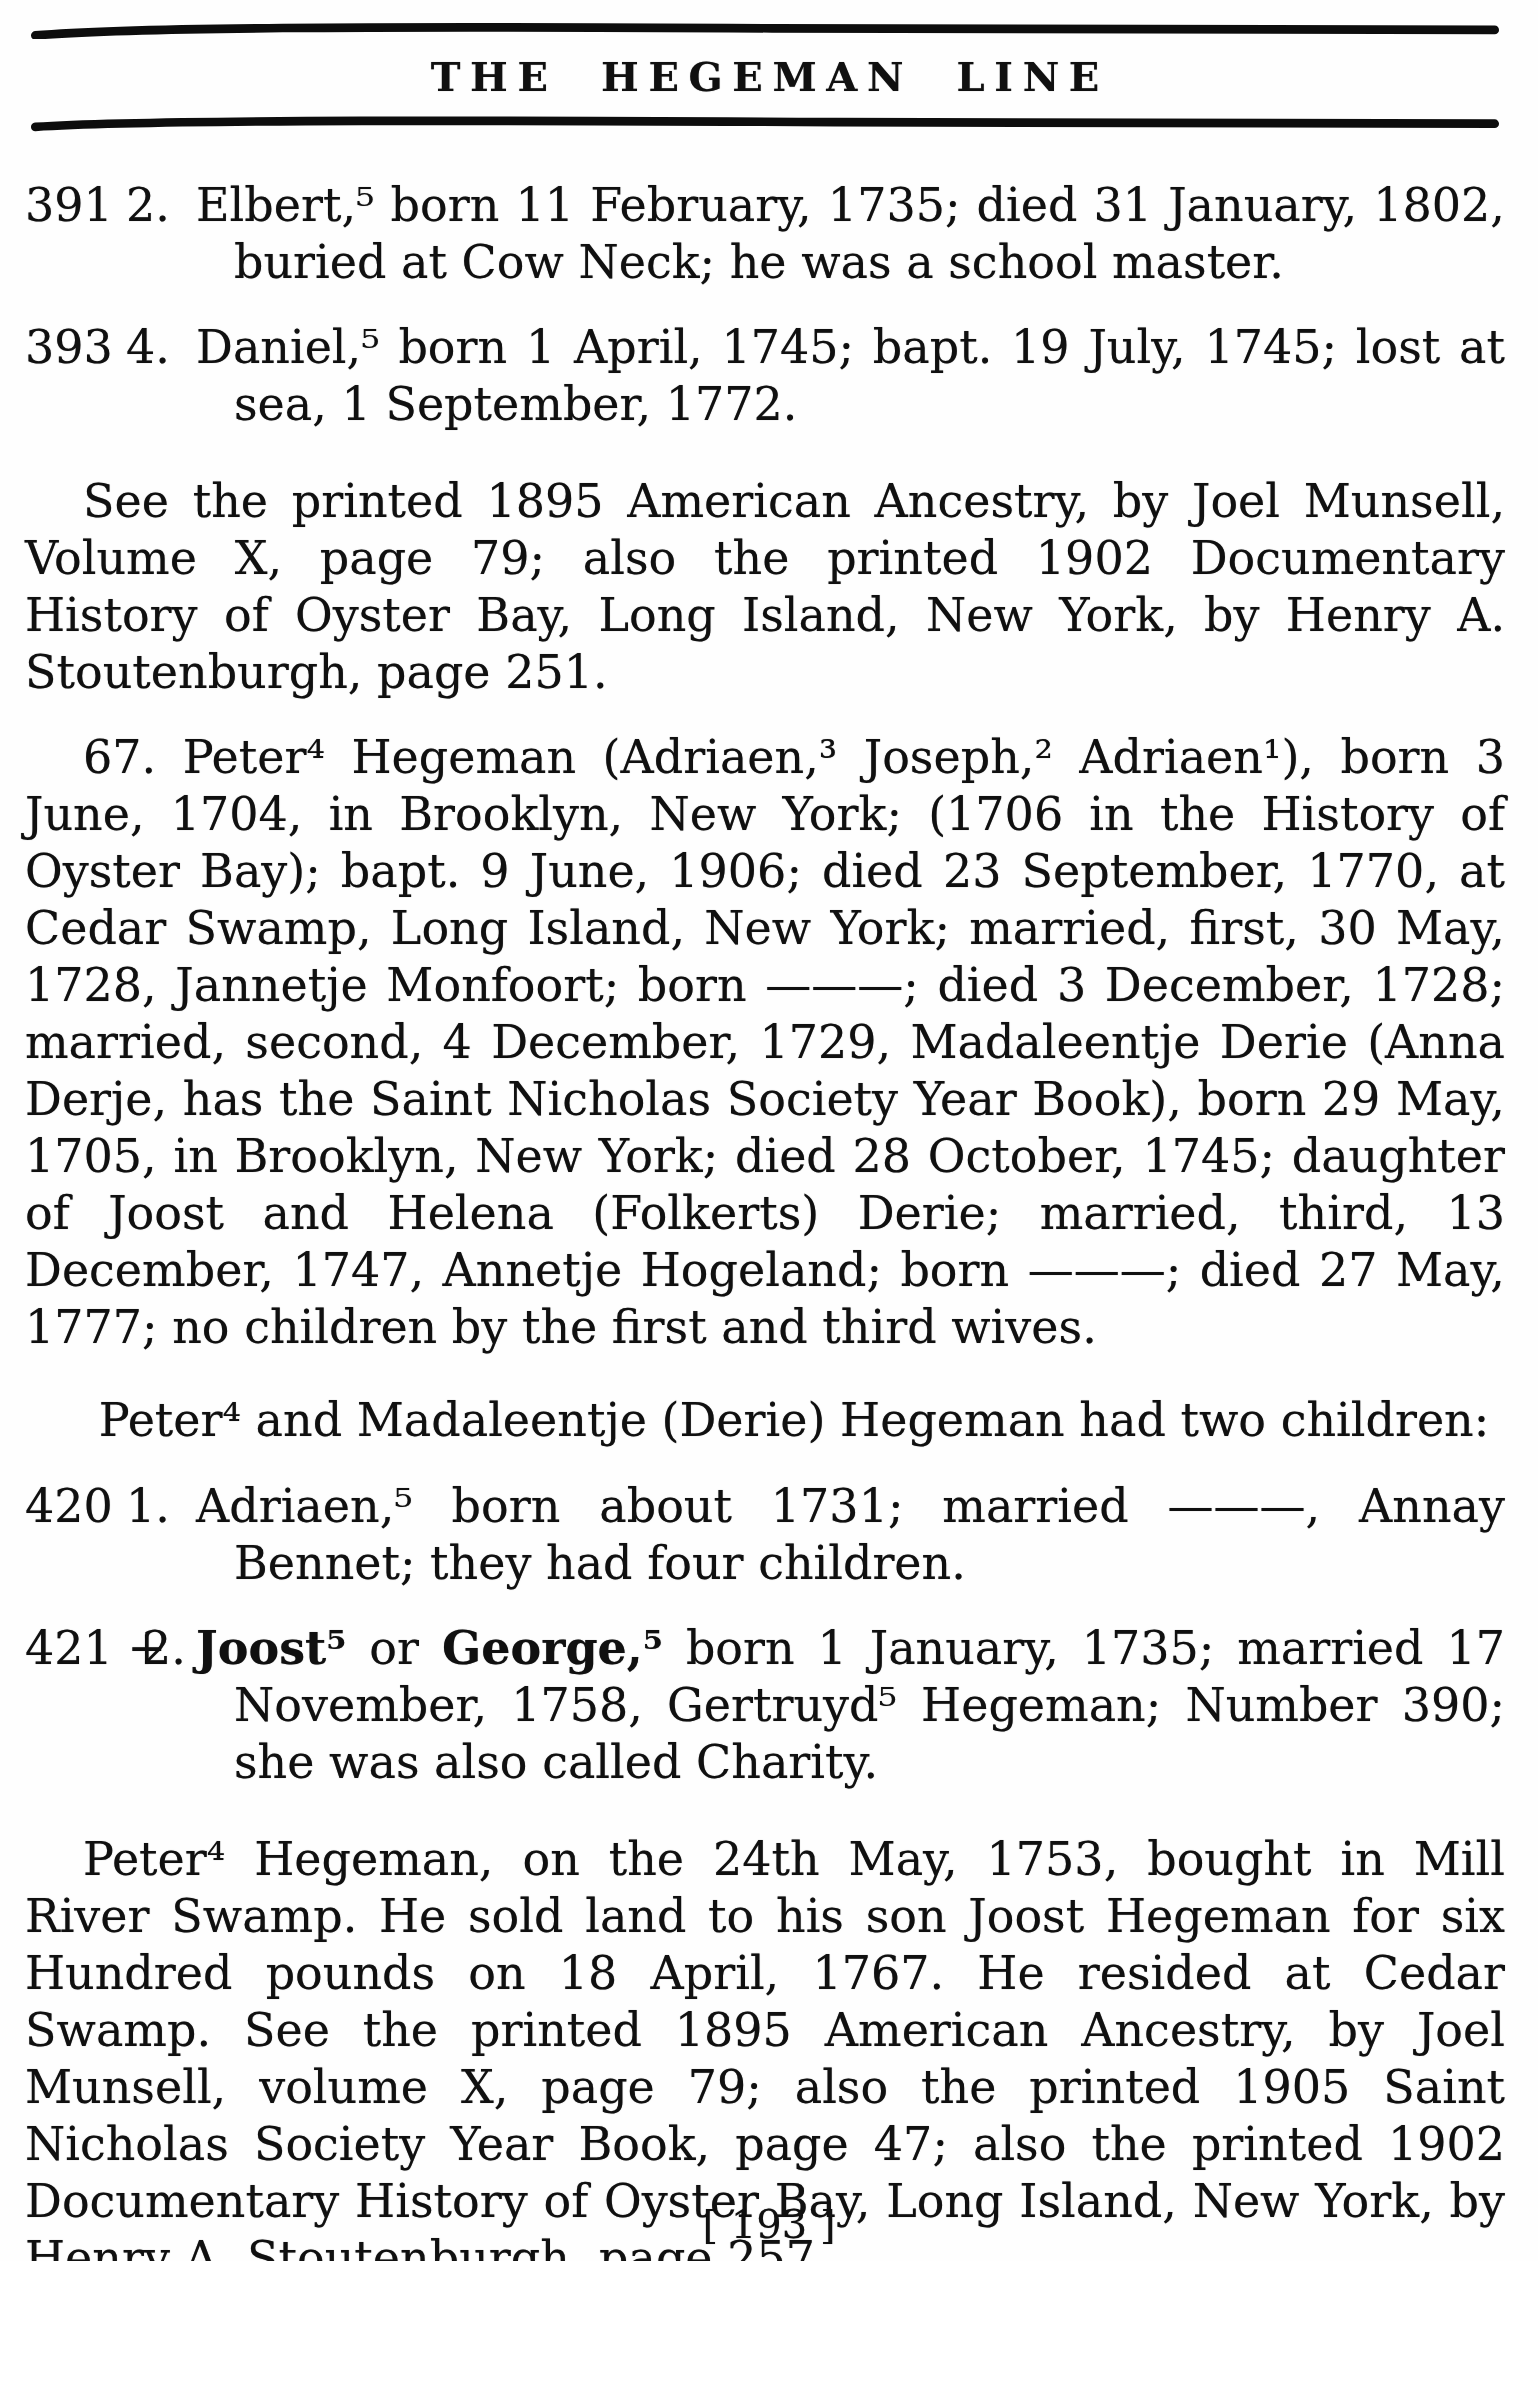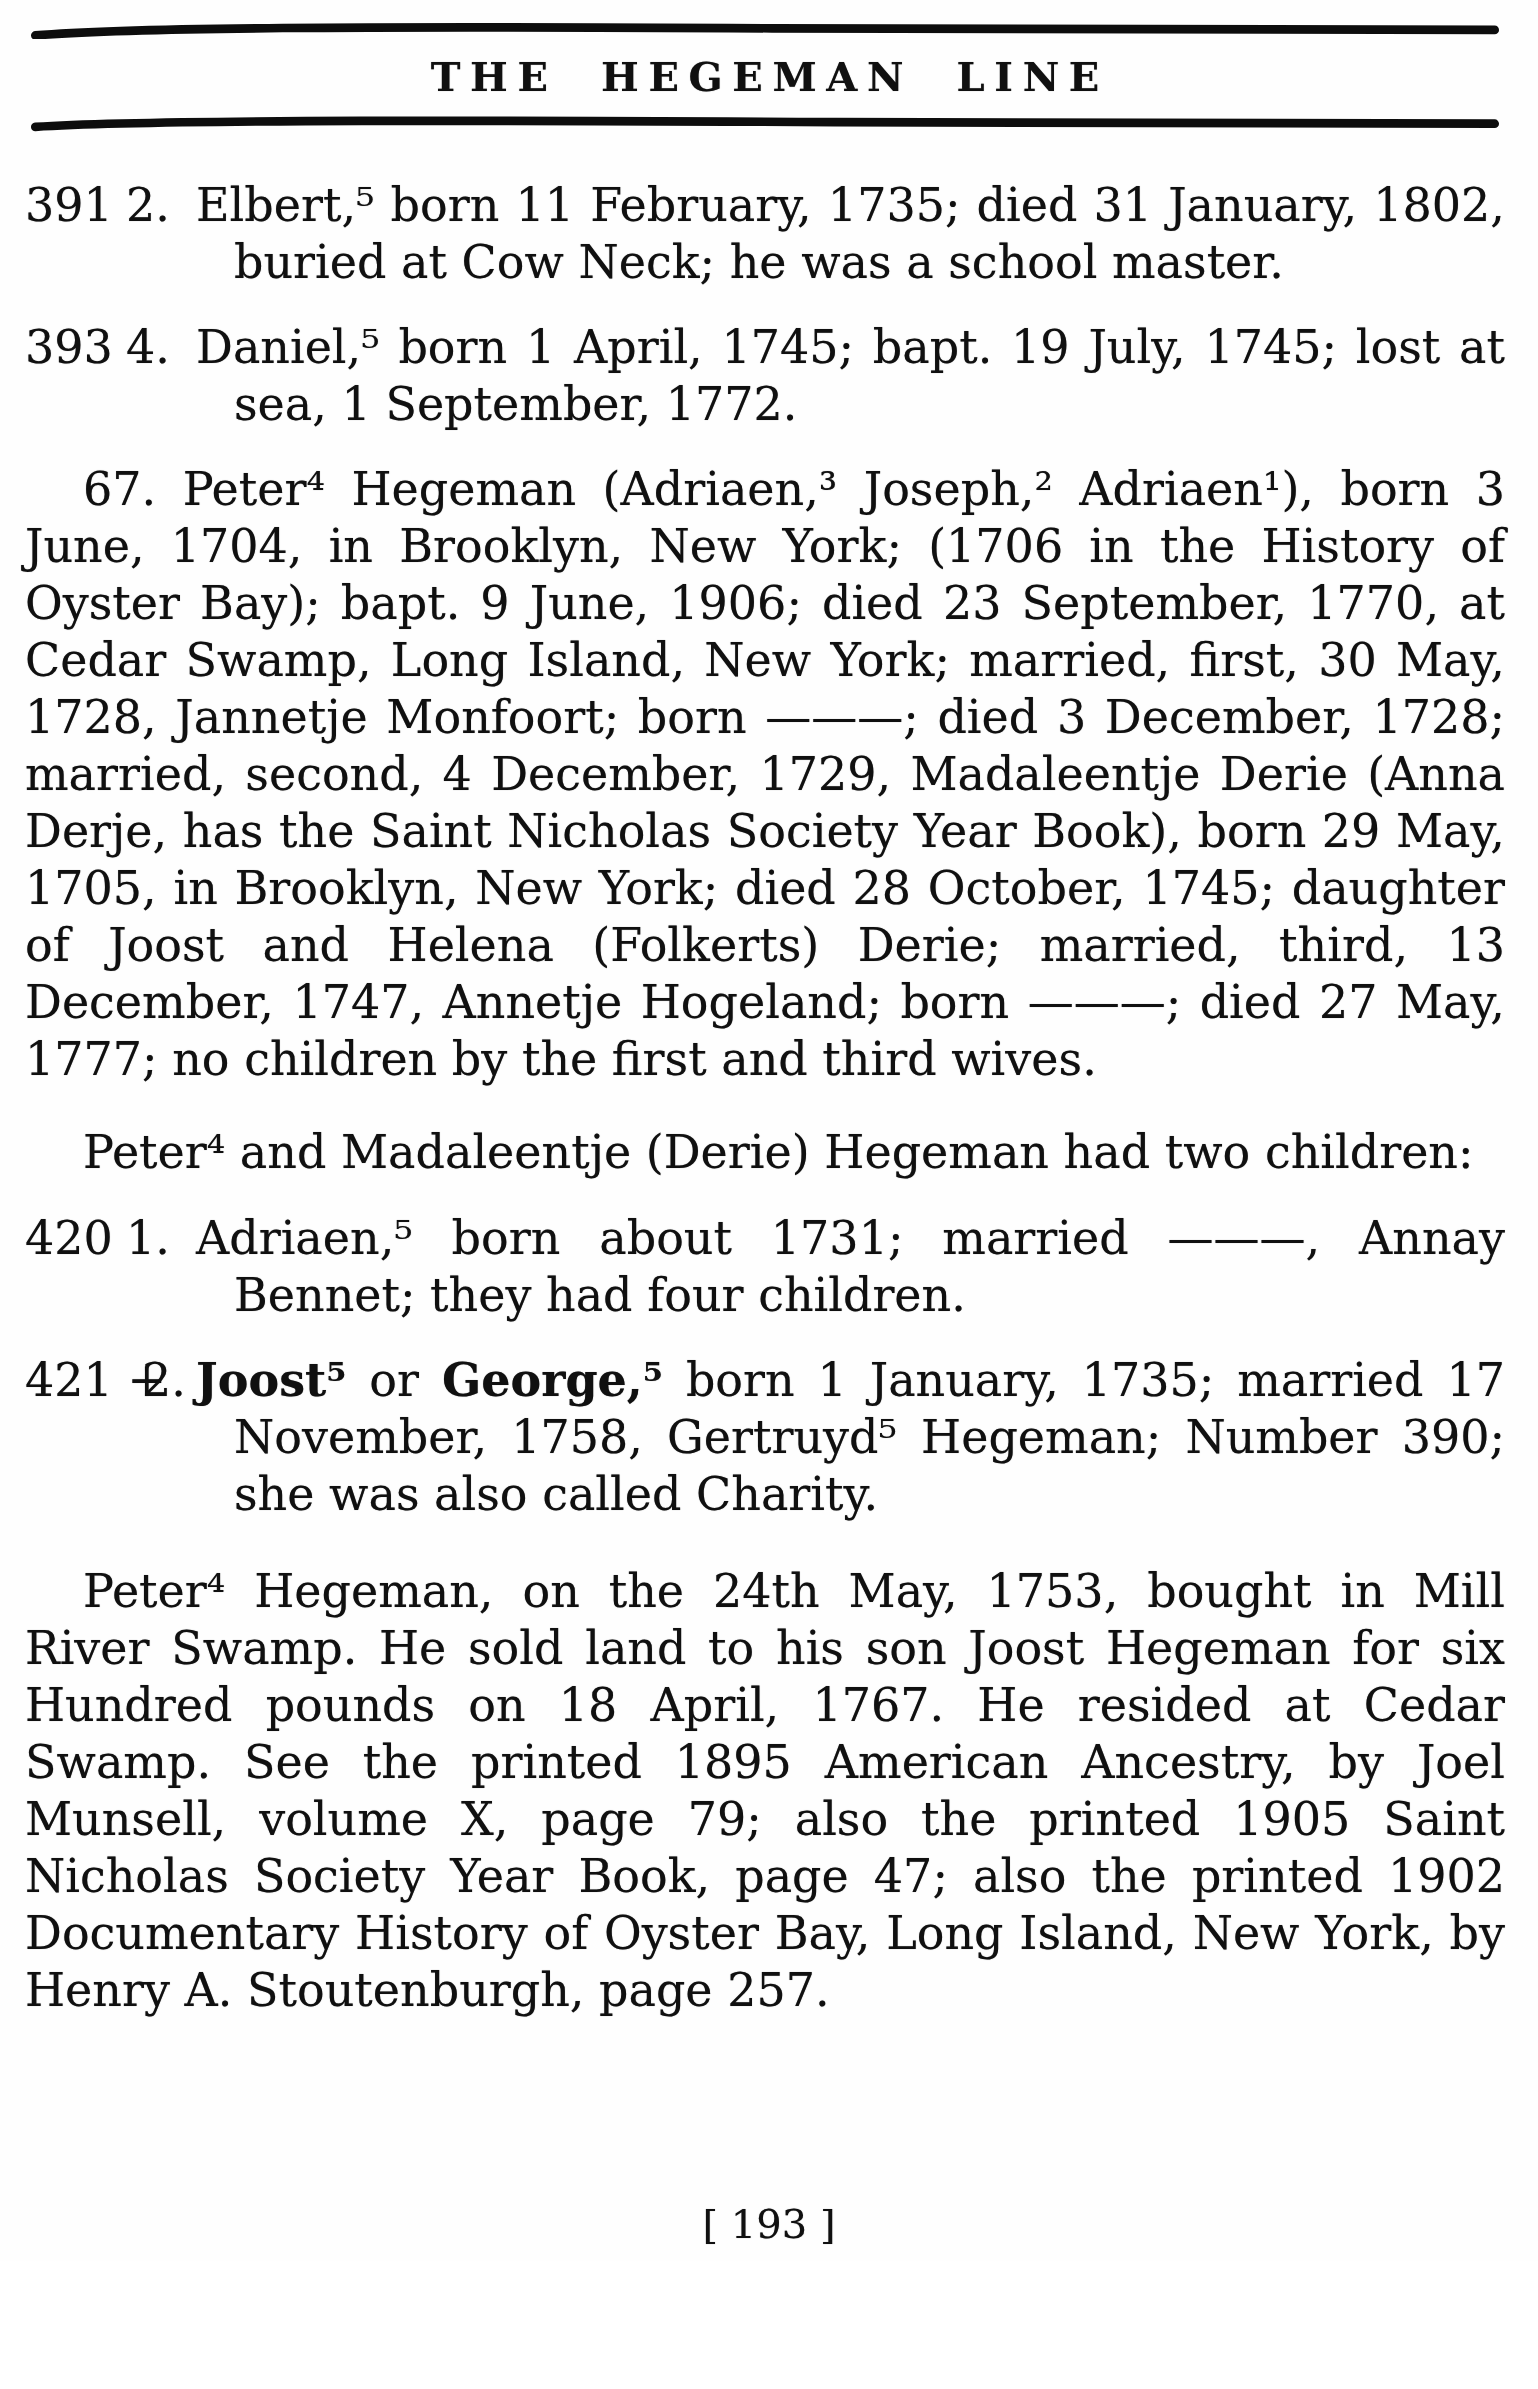--- a/index.html
+++ b/index.html
@@ -60,21 +60,21 @@
   .entry-plus .num { padding-left: 16px; }
 
   
   .para {
     margin: 0;
     text-align: justify;
     text-indent: 58px;
   }
   .para-see     { margin-top: 40px; }
   .para-67      { margin-top: 28px; }
-  .para-intro   { margin-top: 36px; text-align: left; }
+  .para-intro   { margin-top: 36px; text-align: center; }
   .entries-children { margin-top: 28.5px; }
   .para-closing { margin-top: 40px; }
 
   .bold-name { font-weight: bold; }
 
   .page-number {
     position: absolute;
     left: 0;
     right: 0;
     bottom: 14.2px;
@@ -108,20 +108,21 @@
 
 
     <div class="entry">
       <span class="ref">393</span>
       <span class="num">4.</span>
       <span class="etext">Daniel,⁵ born 1 April, 1745; bapt. 19 July, 1745; lost at sea, 1 September, 1772.</span>
     </div>
 
   </section>
 
+  <p class="para para-see">See the printed 1895 American Ancestry, by Joel Munsell, Volume X, page 79; also the printed 1902 Documentary History of Oyster Bay, Long Island, New York, by Henry A. Stoutenburgh, page 251.</p>
 
   <p class="para para-67">67.  Peter⁴ Hegeman (Adriaen,³ Joseph,² Adriaen¹), born 3 June, 1704, in Brooklyn, New York; (1706 in the History of Oyster Bay); bapt. 9 June, 1906; died 23 September, 1770, at Cedar Swamp, Long Island, New York; married, first, 30 May, 1728, Jannetje Monfoort; born ———; died 3 December, 1728; married, second, 4 December, 1729, Madaleentje Derie (Anna Derje, has the Saint Nicholas Society Year Book), born 29 May, 1705, in Brooklyn, New York; died 28 October, 1745; daughter of Joost and Helena (Folkerts) Derie; married, third, 13 December, 1747, Annetje Hogeland; born ———; died 27 May, 1777; no children by the first and third wives.</p>
 
   <p class="para para-intro">Peter⁴ and Madaleentje (Derie) Hegeman had two children:</p>
 
   <section class="entries entries-children">
 
     <div class="entry">
       <span class="ref">420</span>
       <span class="num">1.</span>

